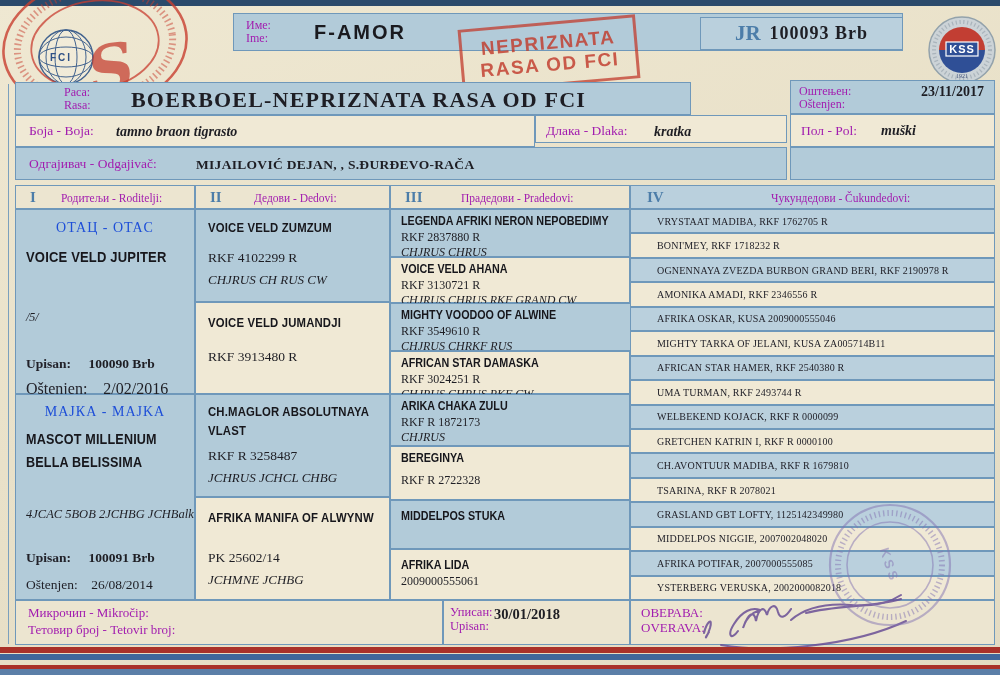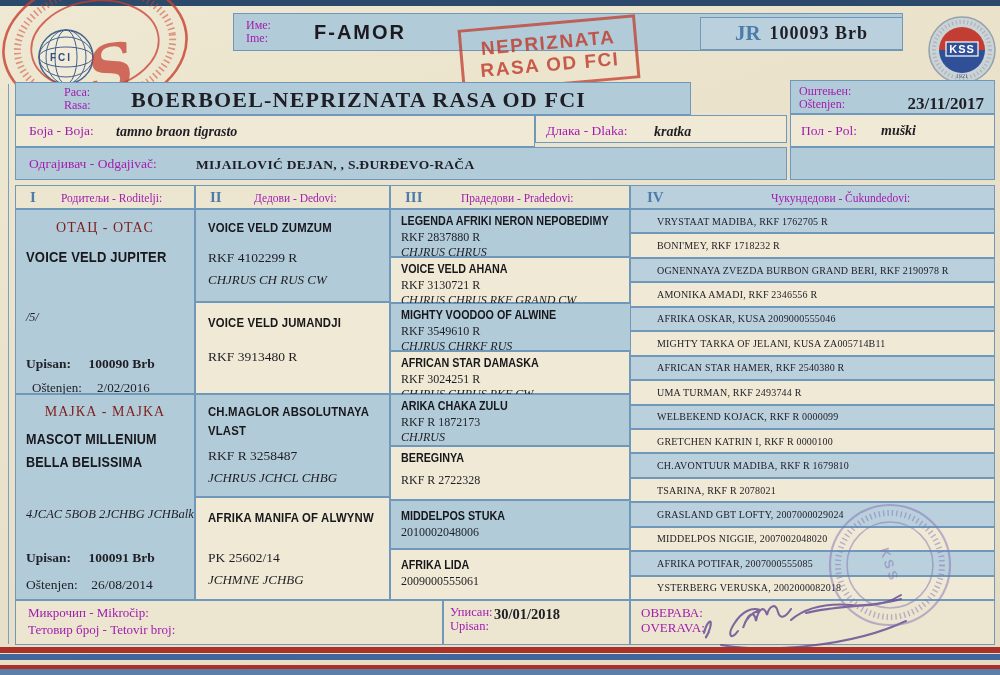--- a/index.html
+++ b/index.html
@@ -5,21 +5,21 @@
   html,body{margin:0;padding:0;}
   .page{position:relative;width:1000px;height:675px;overflow:hidden;
         background:linear-gradient(160deg,#efe8d2 0%,#e9e1c9 45%,#e3dbc2 100%);
         font-family:"Liberation Serif",serif;color:#22222a;}
   .cell{position:absolute;box-sizing:border-box;border:1px solid #6f98ba;}
   .blue{background:#b2cbd9;}
   .blue2{background:#bad0dd;}
   .cream{background:#f0e9d5;}
   .cream2{background:#ece5d0;}
   .lbl{color:#a21caf;}
-  .lbl2{color:#7f1d1d;}
+  .lbl2{color:#1d4ed8;}
   .val{color:#1e1e24;}
   .it{font-style:italic;}
   .b{font-weight:bold;}
   .dogname{font-family:"Liberation Sans",sans-serif;font-weight:bold;color:#17171c;
            transform:scaleX(.84);transform-origin:0 50%;white-space:nowrap;letter-spacing:.2px;}
   .dogname.wrap{white-space:normal;transform-origin:0 0;line-height:1.55;}
   .small-lines{line-height:1.12;font-size:12px;}
   .c3{padding:4px 0 0 10px;line-height:15.5px;}
   .c3 .nm{font-family:"Liberation Sans",sans-serif;font-weight:bold;font-size:12.5px;
           transform:scaleX(.86);transform-origin:0 50%;white-space:nowrap;color:#17171c;}
@@ -99,21 +99,21 @@
       <div>Rasa:</div>
     </div>
     <div class="abs b val" style="left:115px;top:4px;font-size:22px;letter-spacing:1.2px;">BOERBOEL-NEPRIZNATA RASA OD FCI</div>
   </div>
 
   <div class="cell blue" style="left:790px;top:80px;width:205px;height:34px;">
     <div class="abs lbl small-lines" style="left:8px;top:4px;">
       <div>Оштењен:</div>
       <div>Oštenjen:</div>
     </div>
-    <div class="abs b val" style="right:10px;top:13px;font-size:17px;">23/11/2017</div>
+    <div class="abs b val" style="right:10px;top:3px;font-size:14px;">23/11/2017</div>
   </div>
 
   <div class="cell cream" style="left:15px;top:115px;width:520px;height:32px;">
     <span class="abs lbl" style="left:13px;top:7px;font-size:13.5px;">Боја - Boja:</span>
     <span class="abs it b val" style="left:100px;top:8px;font-size:14px;">tamno braon tigrasto</span>
   </div>
   <div class="cell cream" style="left:535px;top:115px;width:252px;height:28px;">
     <span class="abs lbl" style="left:10px;top:7px;font-size:13.5px;">Длака - Dlaka:</span>
     <span class="abs it b val" style="left:118px;top:8px;font-size:14px;">kratka</span>
   </div>
@@ -146,21 +146,21 @@
   </div>
 
   <div class="cell blue" style="left:15px;top:209px;width:180px;height:185px;">
     <div class="abs lbl2" style="left:0;top:10px;width:100%;text-align:center;font-size:14px;letter-spacing:1px;">ОТАЦ - OTAC</div>
     <div class="abs dogname" style="left:10px;top:38px;font-size:15.5px;">VOICE VELD JUPITER</div>
     <div class="abs it val" style="left:10px;top:100px;font-size:12px;">/5/</div>
     <div class="abs" style="left:10px;top:146px;font-size:13.5px;">
       <span class="b">Upisan:</span>
       <span class="b val" style="margin-left:14px;">100090 Brb</span>
     </div>
-    <div class="abs" style="left:10px;top:170px;font-size:13px;margin-left:6px;">
+    <div class="abs" style="left:10px;top:170px;font-size:16px;">
       <span>Oštenjen:</span>
       <span class="val" style="margin-left:12px;">2/02/2016</span>
     </div>
   </div>
 
   <div class="cell blue" style="left:15px;top:394px;width:180px;height:206px;">
     <div class="abs lbl2" style="left:0;top:9px;width:100%;text-align:center;font-size:14px;letter-spacing:1px;">МАЈКА - MAJKA</div>
     <div class="abs dogname wrap" style="left:10px;top:32px;width:205px;font-size:15px;">MASCOT MILLENIUM BELLA BELISSIMA</div>
     <div class="abs it val" style="left:10px;top:112px;font-size:12.5px;">4JCAC 5BOB 2JCHBG JCHBalk</div>
     <div class="abs" style="left:10px;top:155px;font-size:13.5px;">
@@ -217,41 +217,40 @@
     <div class="nm">ARIKA CHAKA ZULU</div>
     <div class="rg val">RKF R 1872173</div>
     <div class="aw val">CHJRUS</div>
   </div>
   <div class="cell cream c3" style="left:390px;top:446px;width:240px;height:54px;">
     <div class="nm">BEREGINYA</div>
     <div class="rg val" style="margin-top:6px;">RKF R 2722328</div>
   </div>
   <div class="cell blue c3" style="left:390px;top:500px;width:240px;height:49px;">
     <div class="nm" style="margin-top:4px;">MIDDELPOS STUKA</div>
-    <div class="rg val">2010002048006</div>
   </div>
   <div class="cell cream c3" style="left:390px;top:549px;width:240px;height:51px;">
     <div class="nm" style="margin-top:4px;">AFRIKA LIDA</div>
     <div class="rg val">2009000555061</div>
   </div>
 
   <div class="g4">
     <div class="blue2">VRYSTAAT MADIBA, RKF 1762705 R</div>
     <div class="cream">BONI'MEY, RKF 1718232 R</div>
     <div class="blue2">OGNENNAYA ZVEZDA BURBON GRAND BERI, RKF 2190978 R</div>
     <div class="cream">AMONIKA AMADI, RKF 2346556 R</div>
     <div class="blue2">AFRIKA OSKAR, KUSA 2009000555046</div>
     <div class="cream">MIGHTY TARKA OF JELANI, KUSA ZA005714B11</div>
     <div class="blue2">AFRICAN STAR HAMER, RKF 2540380 R</div>
     <div class="cream">UMA TURMAN, RKF 2493744 R</div>
     <div class="blue2">WELBEKEND KOJACK, RKF R 0000099</div>
     <div class="cream">GRETCHEN KATRIN I, RKF R 0000100</div>
     <div class="blue2">CH.AVONTUUR MADIBA, RKF R 1679810</div>
     <div class="cream">TSARINA, RKF R 2078021</div>
-    <div class="blue2">GRASLAND GBT LOFTY, 2007000029024</div>
+    <div class="blue2">GRASLAND GBT LOFTY, 1125142349980</div>
     <div class="cream">MIDDELPOS NIGGIE, 2007002048020</div>
     <div class="blue2">AFRIKA POTIFAR, 2007000555085</div>
     <div class="cream">YSTERBERG VERUSKA, 2002000082018</div>
   </div>
 
   <div class="cell cream2" style="left:15px;top:600px;width:428px;height:45px;">
     <div class="abs lbl" style="left:12px;top:4px;font-size:13px;">Микрочип - Mikročip:</div>
     <div class="abs lbl" style="left:12px;top:21px;font-size:13px;">Тетовир број - Tetovir broj:</div>
   </div>
   <div class="cell cream2" style="left:443px;top:600px;width:187px;height:45px;">

